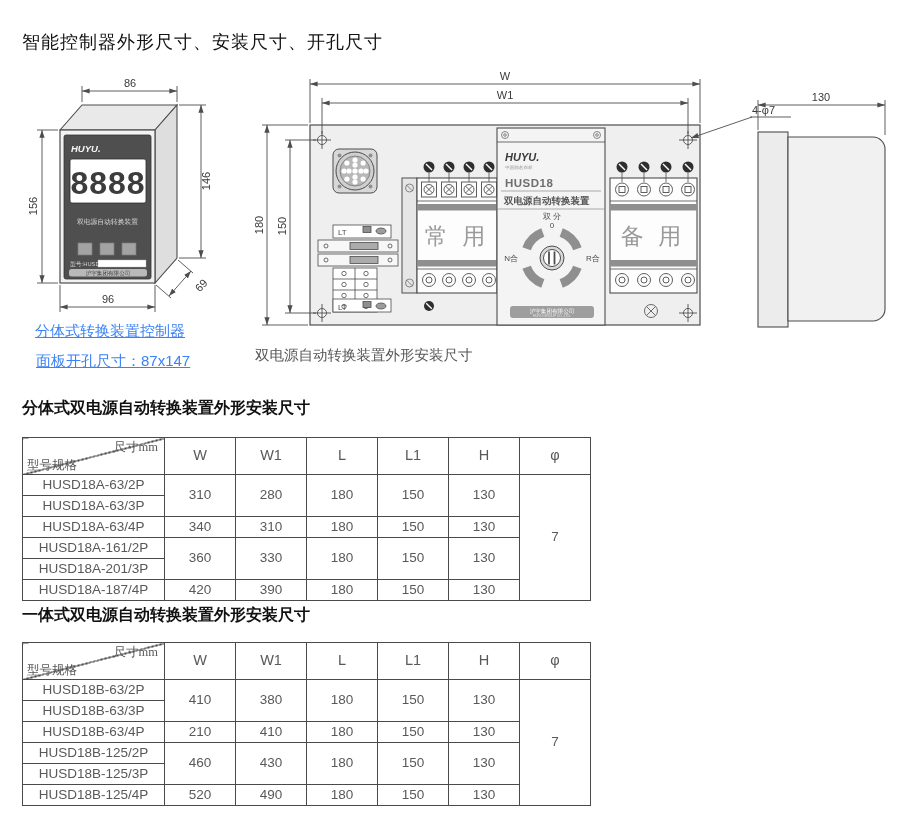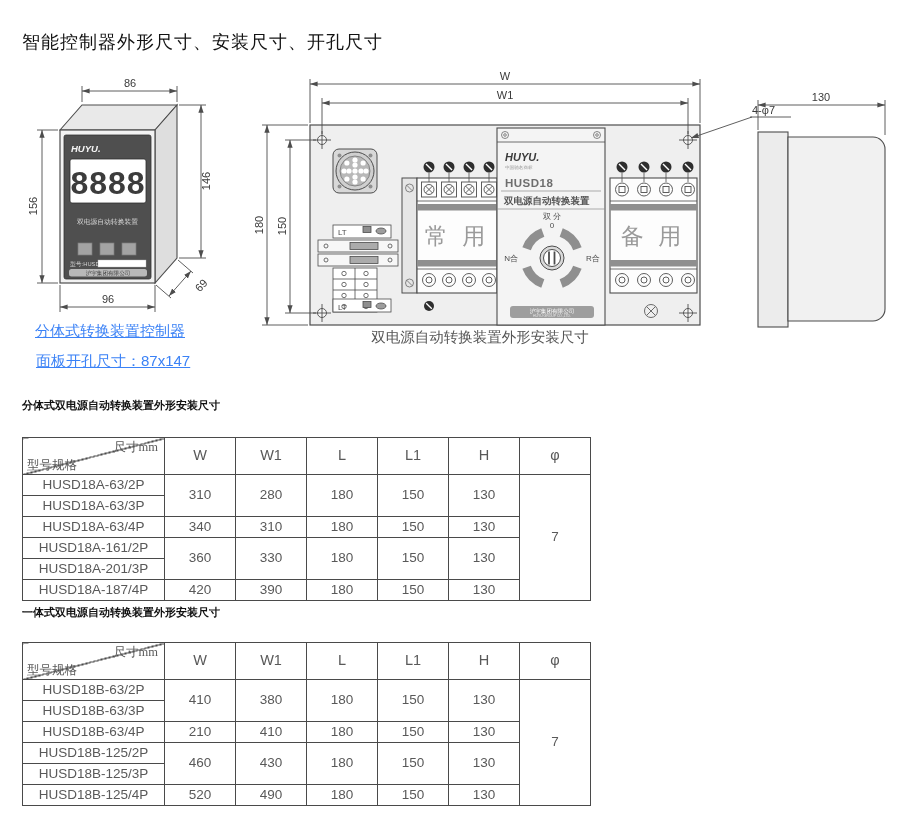--- a/index.html
+++ b/index.html
@@ -1,21 +1,21 @@
 <!DOCTYPE html>
 <html><head>
 <meta charset="utf-8">
 <style>
   html,body{margin:0;padding:0;background:#ffffff;}
   body{position:relative;width:900px;height:833px;font-family:"Liberation Sans","DejaVu Sans",sans-serif;overflow:hidden;}
   .abs{position:absolute;}
   .page-title{left:22px;top:30px;font-size:18px;font-weight:normal;color:#111;letter-spacing:1px;}
   .fig-caption{font-size:15px;color:#3b82f6;text-decoration:underline;}
-  .ats-caption{left:255px;top:328px;width:450px;text-align:center;font-size:14.5px;color:#555;}
-  .section-heading{left:22px;top:398px;font-size:11px;font-weight:bold;color:#111;}
+  .ats-caption{left:255px;top:346px;width:450px;text-align:left;font-size:14.5px;color:#555;}
+  .section-heading{left:22px;top:398px;font-size:16px;font-weight:bold;color:#111;}
   .section-heading2{top:605px;}
   table.dimtable{border-collapse:collapse;table-layout:fixed;background:#fff;}
   table.dimtable td{border:1.2px solid #4a4a4a;text-align:center;vertical-align:middle;color:#595959;font-size:13.5px;padding:0;height:20px;line-height:1.05;}
   table.dimtable td.hdr{height:36px;font-size:14.5px;}
   td.corner{position:relative;background:
     linear-gradient(to bottom right,transparent calc(50% - 0.7px),#4a4a4a calc(50% - 0.7px),#4a4a4a calc(50% + 0.7px),transparent calc(50% + 0.7px));}
   td.corner .c-top{position:absolute;top:3px;right:6px;font-size:12.5px;color:#595959;font-family:Liberation Serif, serif;}
   td.corner .c-bot{position:absolute;bottom:2px;left:4px;font-size:12.5px;color:#595959;}
   svg text{font-family:"Liberation Sans","DejaVu Sans",sans-serif;}
   .dim-t{font-size:11px;fill:#3a3a3a;}

